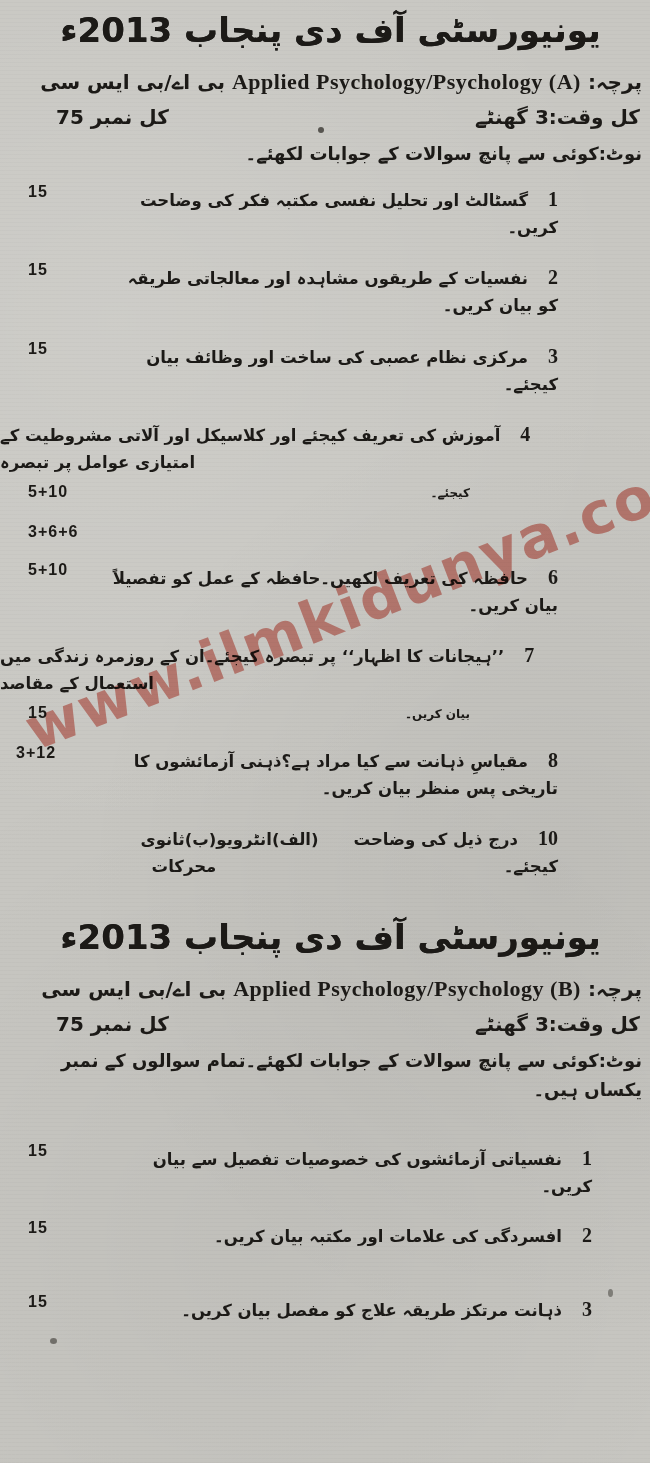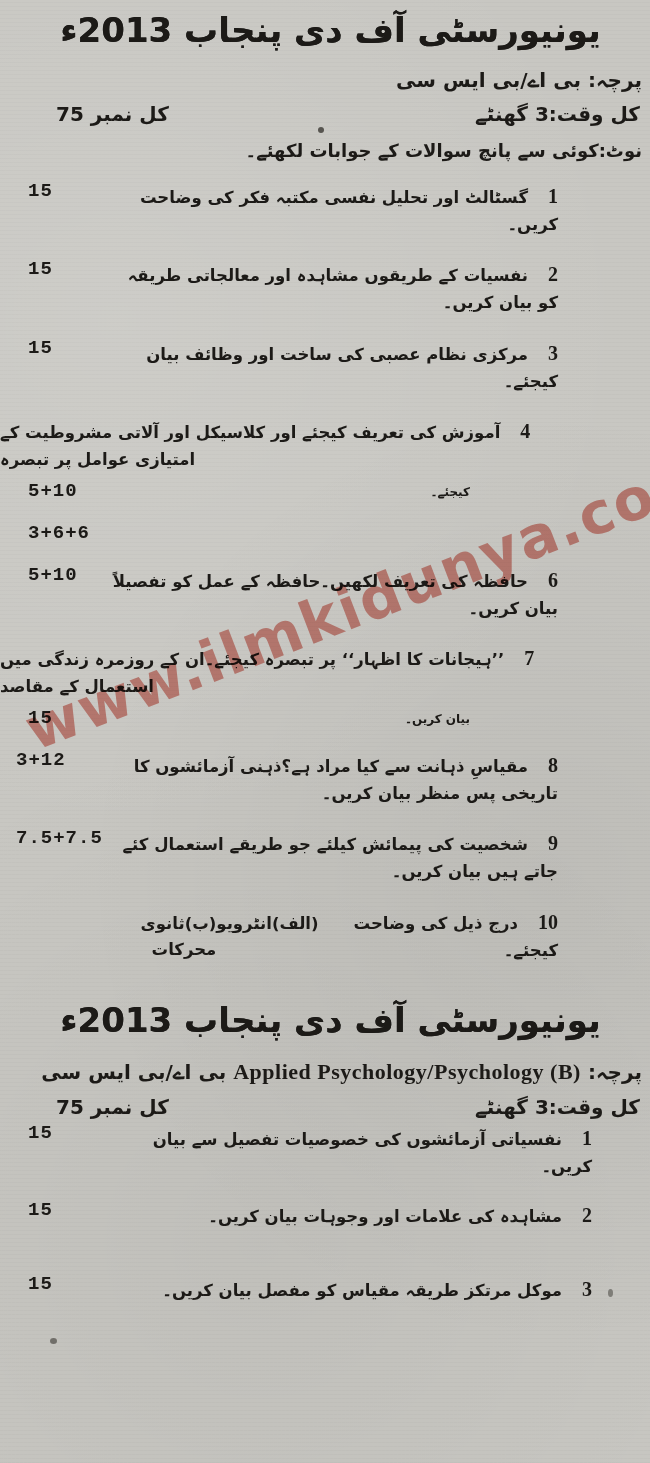--- a/index.html
+++ b/index.html
@@ -52,21 +52,21 @@
   }
 
   
   .qs{position:relative;}
   .qs-a{padding-right:92px;}
   .qs-b{padding-right:58px;}
   .q-row{display:flex;direction:ltr;align-items:flex-start;margin-bottom:20px;}
   .qs-b .q-row{margin-bottom:18px;}
   .marks{
     flex:0 0 110px;padding-left:28px;box-sizing:border-box;
-    font-family:Liberation Mono, monospace;font-size:19px;font-weight:600;
+    font-family:Liberation Sans, sans-serif;font-size:16px;font-weight:600;
     letter-spacing:1px;direction:ltr;
   }
   .q-row.tight .marks{flex-basis:84px;padding-left:16px;}
   .body{
     flex:1;direction:rtl;text-align:right;
     font-size:16.5px;line-height:1.6;font-weight:600;
   }
   .qno{
     display:inline-block;margin-left:20px;
     font-family:"Liberation Serif", serif;font-size:20px;font-weight:600;
@@ -98,20 +98,21 @@
   <div class="watermark">www.ilmkidunya.com</div>
   <span class="speck s1"></span>
   <span class="speck s2"></span>
   <span class="speck s3"></span>
 
   <section class="paper">
     <h1 class="title">یونیورسٹی آف دی پنجاب 2013ء</h1>
 
     <div class="hdr-paper">
       <span>پرچہ:</span>
+      <span class="course">Applied Psychology/Psychology (A)</span>
       <span>بی اے/بی ایس سی</span>
     </div>
 
     <div class="hdr-meta">
       <span>کل وقت:3 گھنٹے</span>
       <span>کل نمبر 75</span>
     </div>
 
     <div class="note">نوٹ:کوئی سے پانچ سوالات کے جوابات لکھئے۔</div>
 
@@ -155,24 +156,20 @@
           <div class="marks">15</div>
           <div class="cont">بیان کریں۔</div>
         </div>
       </div>
 
       <div class="q-row tight">
         <div class="marks">3+12</div>
         <div class="body"><span class="qno">8</span><span>مقیاسِ ذہانت سے کیا مراد ہے؟ذہنی آزمائشوں کا تاریخی پس منظر بیان کریں۔</span></div>
       </div>
 
-      <div class="q-row tight">
-        <div class="marks">7.5+7.5</div>
-        <div class="body"><span class="qno">9</span><span>شخصیت کی پیمائش کیلئے جو طریقے استعمال کئے جاتے ہیں بیان کریں۔</span></div>
-      </div>
 
       <div class="q-row tight">
         <div class="marks"></div>
         <div class="body spread">
           <span><span class="qno">10</span><span>درج ذیل کی وضاحت کیجئے۔</span></span>
           <span>(الف)انٹرویو</span>
           <span>(ب)ثانوی محرکات</span>
         </div>
       </div>
 
@@ -186,34 +183,35 @@
       <span>پرچہ:</span>
       <span class="course">Applied Psychology/Psychology (B)</span>
       <span>بی اے/بی ایس سی</span>
     </div>
 
     <div class="hdr-meta">
       <span>کل وقت:3 گھنٹے</span>
       <span>کل نمبر 75</span>
     </div>
 
+    <div class="note b-note">نوٹ:کوئی سے پانچ سوالات کے جوابات لکھئے۔تمام سوالوں کے نمبر یکساں ہیں۔</div>
 
     <div class="qs qs-b">
 
       <div class="q-row">
         <div class="marks">15</div>
         <div class="body"><span class="qno">1</span><span>نفسیاتی آزمائشوں کی خصوصیات تفصیل سے بیان کریں۔</span></div>
       </div>
 
       <div class="q-row">
         <div class="marks">15</div>
-        <div class="body"><span class="qno">2</span><span>مشاہدہ کی علامات اور وجوہات بیان کریں۔</span></div>
+        <div class="body"><span class="qno">2</span><span>افسردگی کی علامات اور مکتبہ بیان کریں۔</span></div>
       </div>
 
       <div class="q-row gap-b3">
         <div class="marks">15</div>
-        <div class="body"><span class="qno">3</span><span>موکل مرتکز طریقہ مقیاس کو مفصل بیان کریں۔</span></div>
+        <div class="body"><span class="qno">3</span><span>ذہانت مرتکز طریقہ علاج کو مفصل بیان کریں۔</span></div>
       </div>
 
     </div>
   </section>
 
 </div>
 
 </body></html>

